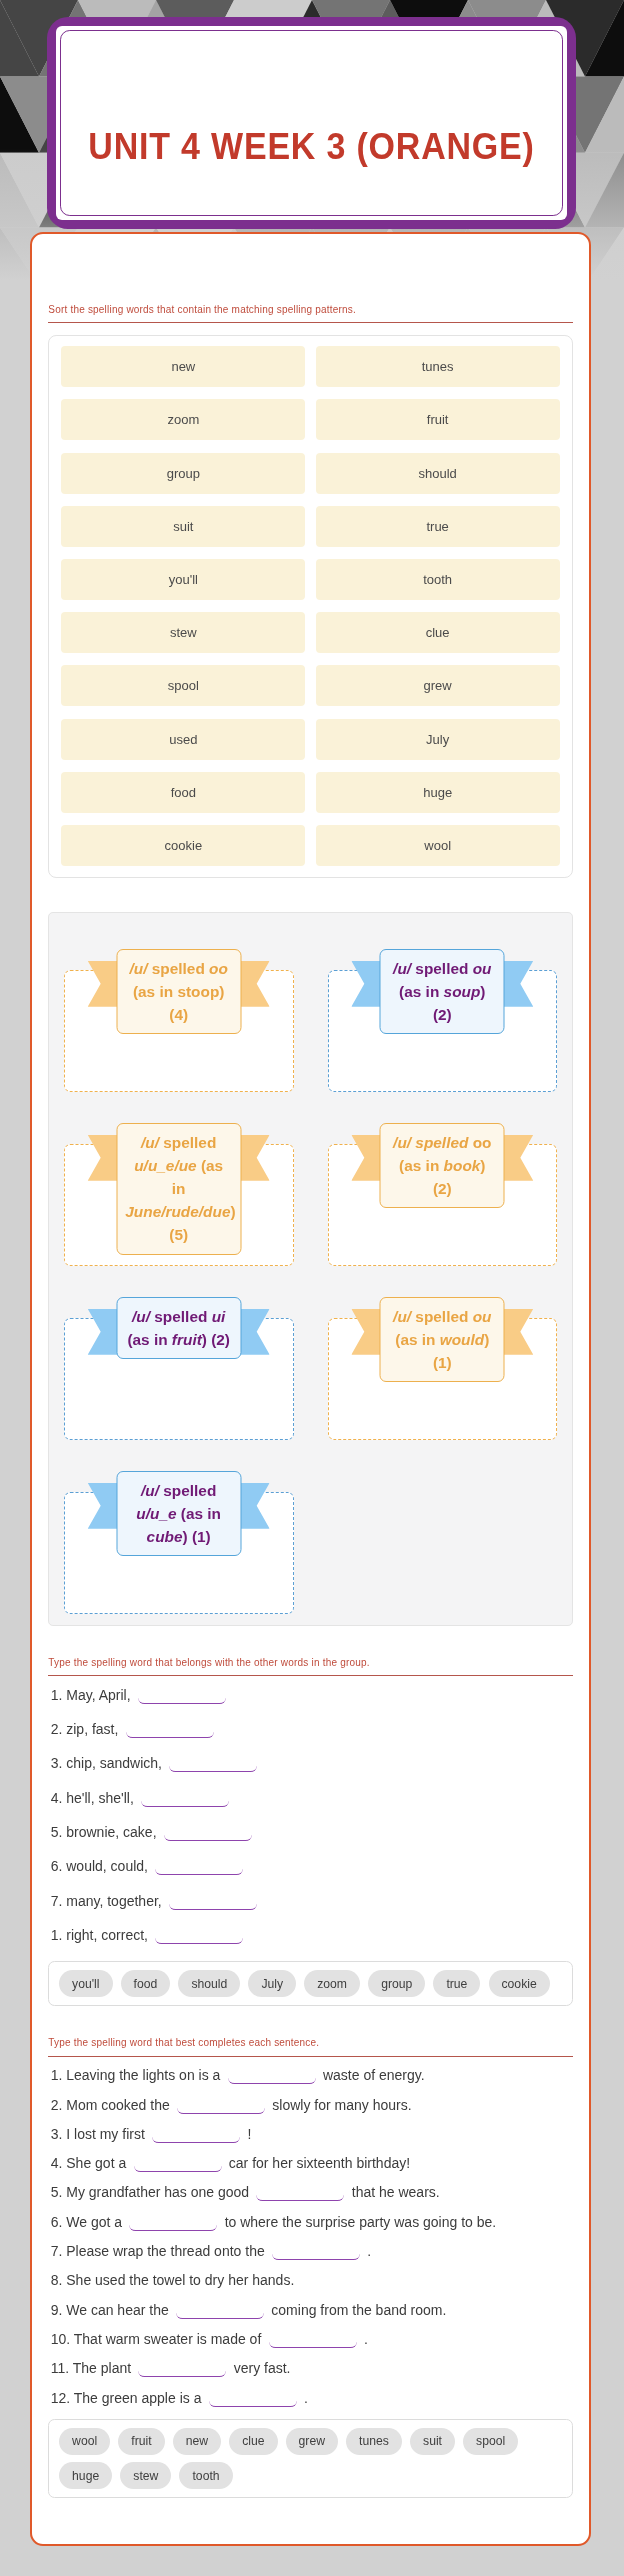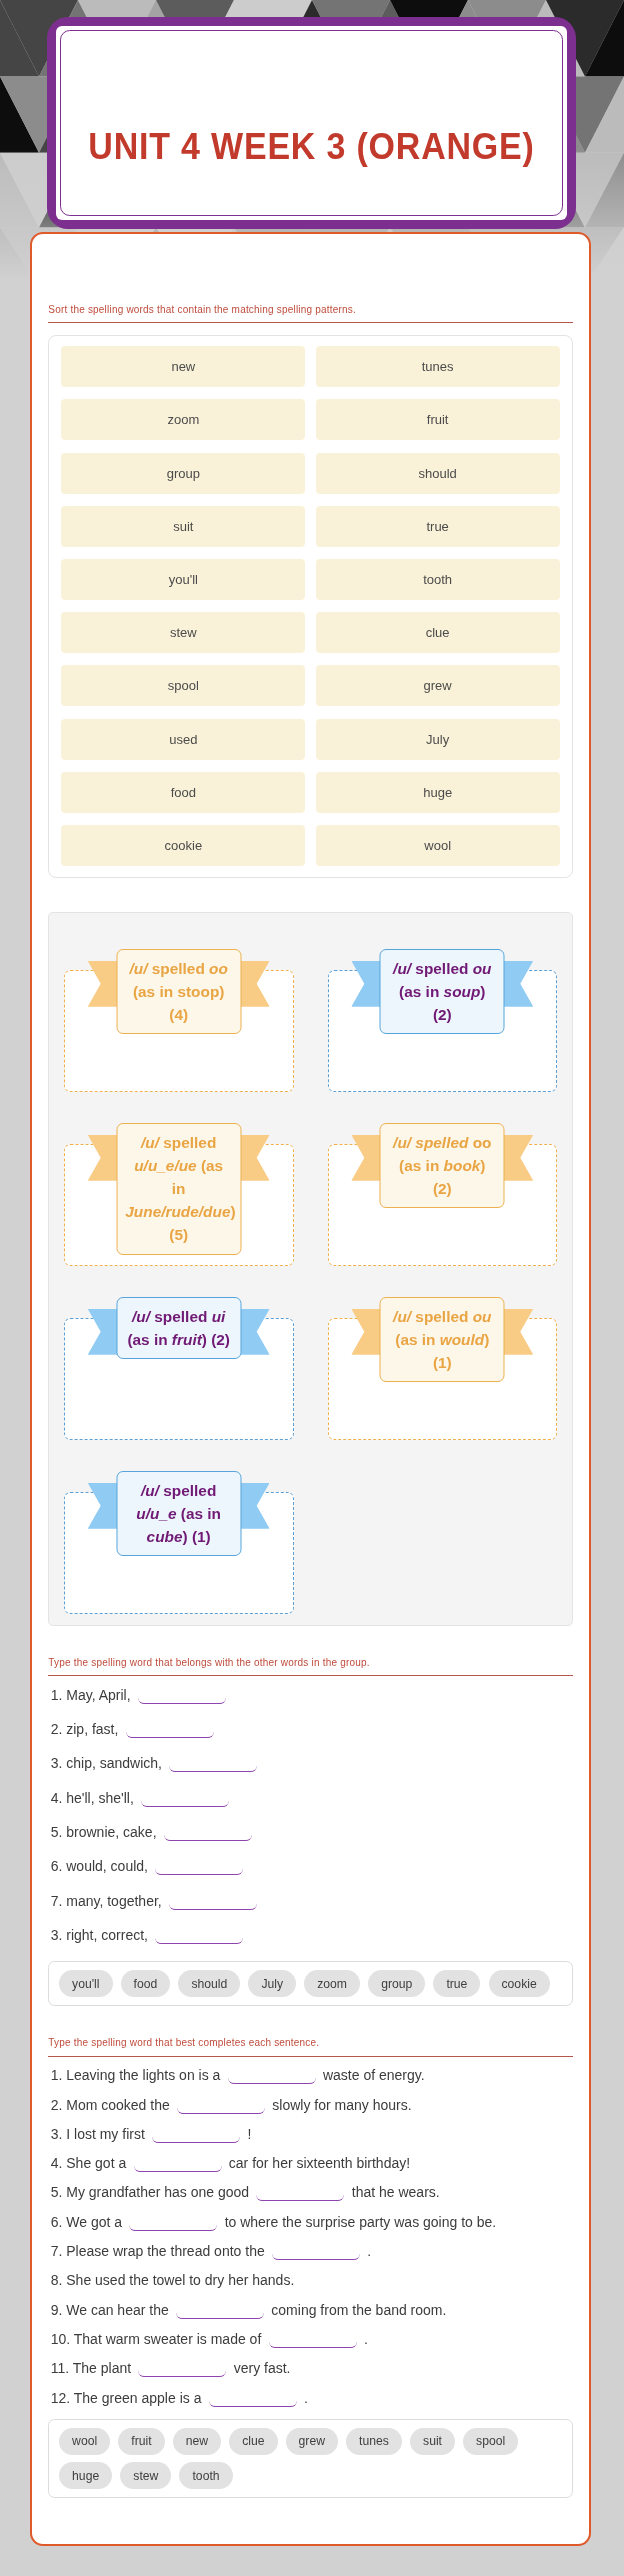--- a/index.html
+++ b/index.html
@@ -242,21 +242,21 @@
     <section class="block">
       <h2 class="instr">Type the spelling word that belongs with the other words in the group.</h2>
       <ol class="qa group" id="group-items">
           <li><span>1. May, April,</span><span class="blank"></span></li>
           <li><span>2. zip, fast,</span><span class="blank"></span></li>
           <li><span>3. chip, sandwich,</span><span class="blank"></span></li>
           <li><span>4. he'll, she'll,</span><span class="blank"></span></li>
           <li><span>5. brownie, cake,</span><span class="blank"></span></li>
           <li><span>6. would, could,</span><span class="blank"></span></li>
           <li><span>7. many, together,</span><span class="blank"></span></li>
-          <li><span>3. right, correct,</span><span class="blank"></span></li>
+          <li><span>1. right, correct,</span><span class="blank"></span></li>
         </ol>
       <div class="bank" id="bank1">
           <span class="pill">you'll</span>
           <span class="pill">food</span>
           <span class="pill">should</span>
           <span class="pill">July</span>
           <span class="pill">zoom</span>
           <span class="pill">group</span>
           <span class="pill">true</span>
           <span class="pill">cookie</span>

